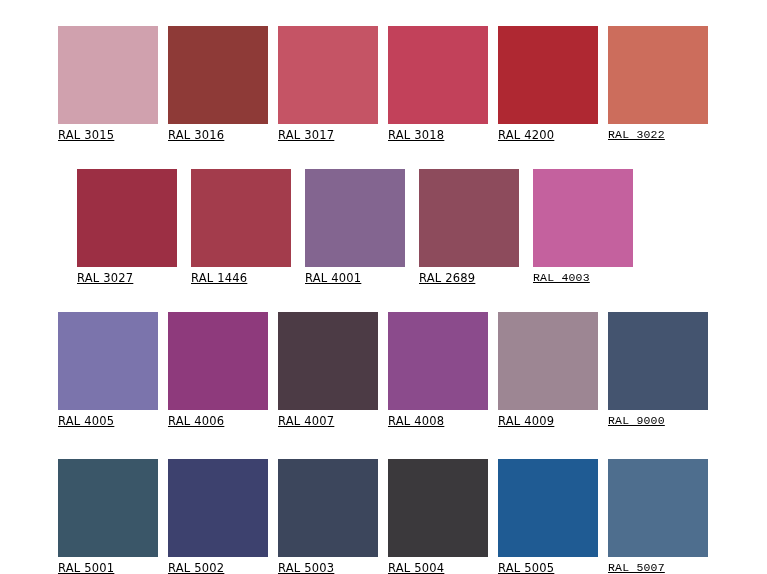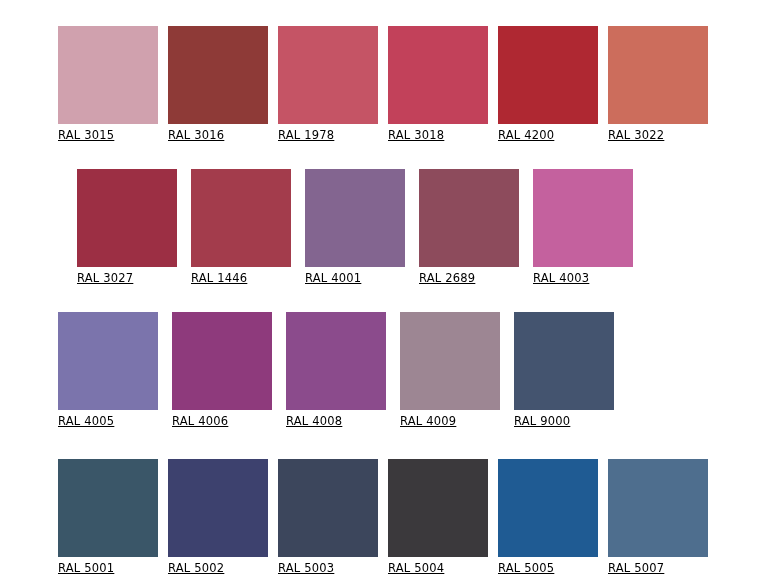--- a/index.html
+++ b/index.html
@@ -24,20 +24,21 @@
   .row {
     display: flex;
     flex-direction: row;
   }
   .cell {
     width: 104px;
     margin-right: 10px;
   }
   .cell:last-child {
     margin-right: 8px;
+    font-family: Liberation Mono, monospace;
   }
   .swatch {
     width: 100px;
     height: 98px;
     display: block;
   }
   .label {
     display: inline-block;
     margin-top: 4px;
     font-size: 11.5px;
@@ -61,21 +62,21 @@
     <div class="cell">
       <span class="swatch" style="background-color: rgb(208, 161, 174);"></span>
       <span class="label">RAL 3015</span>
     </div>
     <div class="cell">
       <span class="swatch" style="background-color: rgb(142, 58, 55);"></span>
       <span class="label">RAL 3016</span>
     </div>
     <div class="cell">
       <span class="swatch" style="background-color: rgb(197, 84, 101);"></span>
-      <span class="label">RAL 1978</span>
+      <span class="label">RAL 3017</span>
     </div>
     <div class="cell">
       <span class="swatch" style="background-color: rgb(194, 65, 90);"></span>
       <span class="label">RAL 3018</span>
     </div>
     <div class="cell">
       <span class="swatch" style="background-color: rgb(175, 40, 50);"></span>
       <span class="label">RAL 4200</span>
     </div>
     <div class="cell">
@@ -110,20 +111,24 @@
   <div class="row row-3">
     <div class="cell">
       <span class="swatch" style="background-color: rgb(123, 116, 172);"></span>
       <span class="label">RAL 4005</span>
     </div>
     <div class="cell">
       <span class="swatch" style="background-color: rgb(142, 58, 124);"></span>
       <span class="label">RAL 4006</span>
     </div>
     <div class="cell">
+      <span class="swatch" style="background-color: rgb(76, 59, 69);"></span>
+      <span class="label">RAL 4007</span>
+    </div>
+    <div class="cell">
       <span class="swatch" style="background-color: rgb(139, 75, 140);"></span>
       <span class="label">RAL 4008</span>
     </div>
     <div class="cell">
       <span class="swatch" style="background-color: rgb(157, 134, 147);"></span>
       <span class="label">RAL 4009</span>
     </div>
     <div class="cell">
       <span class="swatch" style="background-color: rgb(68, 84, 111);"></span>
       <span class="label">RAL 9000</span>

